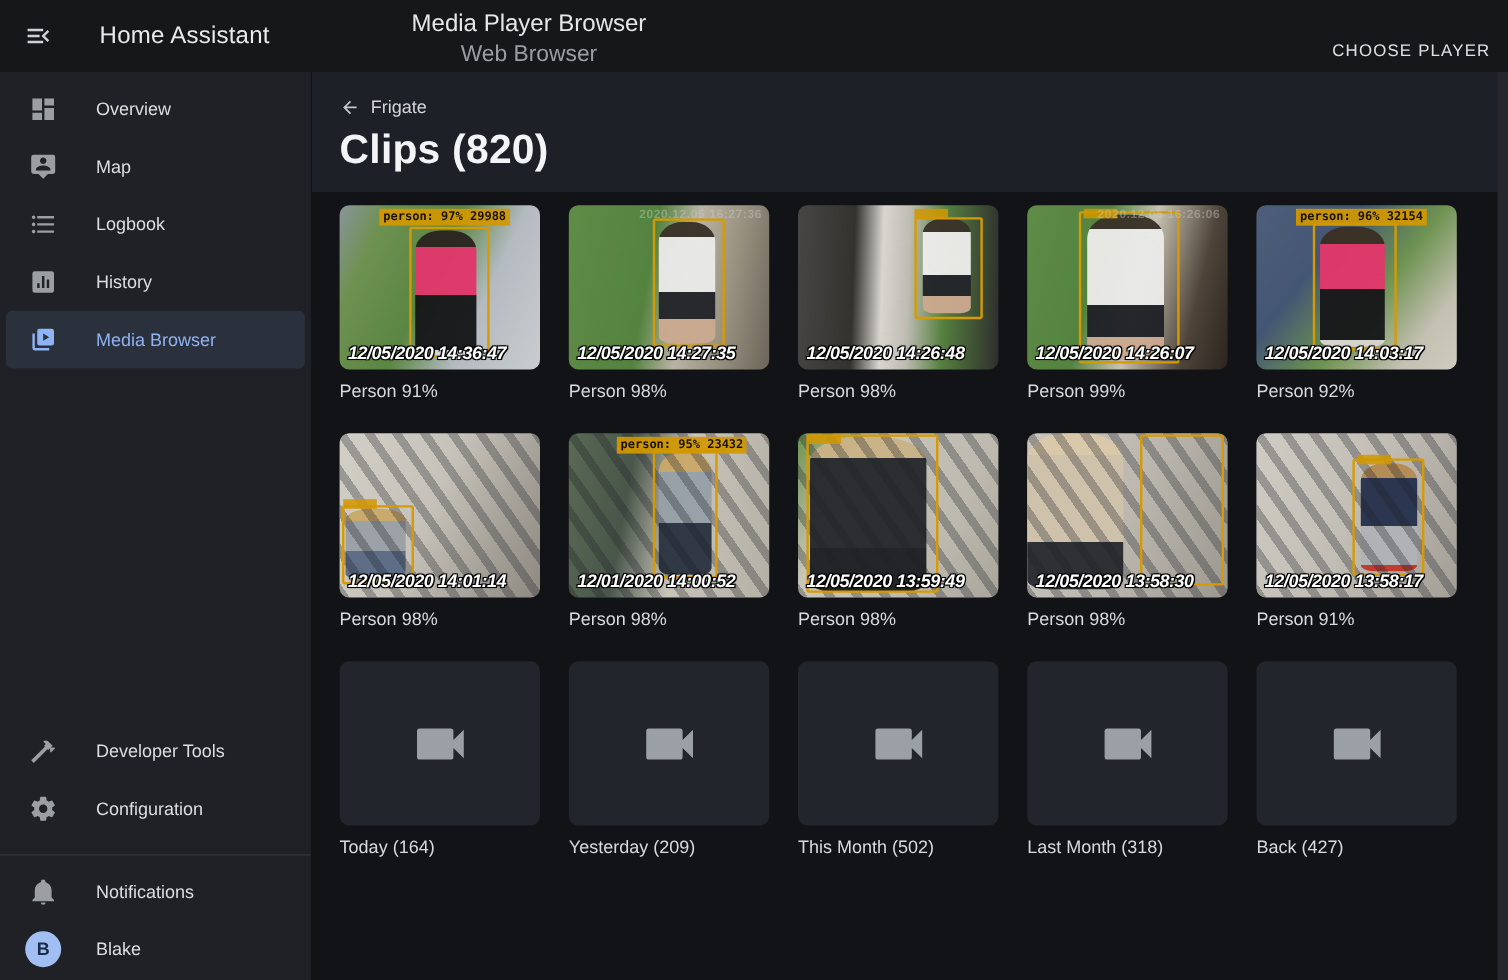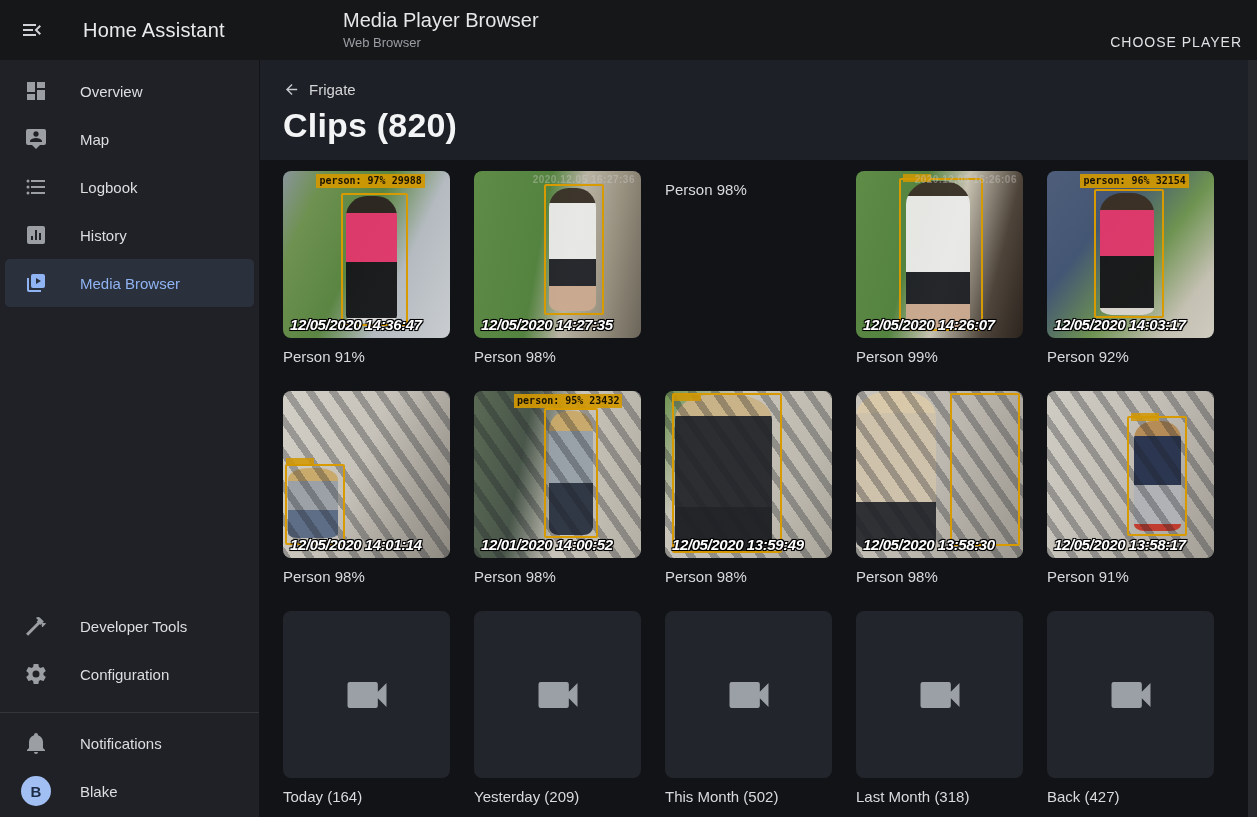--- a/index.html
+++ b/index.html
@@ -10,21 +10,21 @@
 
   
   .topbar { height:60px; flex:0 0 60px; background:#161719; position:relative;
             display:flex; align-items:center; color:#e8e9ea; }
   .menu-btn { width:40px; height:40px; margin-left:12px; display:flex; align-items:center;
               justify-content:center; cursor:pointer; border-radius:50%; }
   .menu-btn svg { fill:#ced2d6; }
   .app-title { font-size:20px; font-weight:400; color:#e9eaeb; margin-left:31px; letter-spacing:.2px; }
   .panel-head { position:absolute; left:343px; top:9px; }
   .panel-title { font-size:20px; color:#e6e7e8; font-weight:400; }
-  .panel-sub { font-size:13px; color:#9a9ea3; margin-top:3px; }
+  .panel-sub { font-size:19px; color:#9a9ea3; margin-top:3px;text-align:center; }
   .choose-player { position:absolute; right:15px; top:12px; height:60px; display:flex; align-items:center;
                    font-size:14px; font-weight:500; letter-spacing:1px; color:#dfe1e4; cursor:pointer; }
 
   
   .body { flex:1; display:flex; min-height:0; }
 
   
   .sidebar { width:260px; flex:0 0 260px; background:#1f2126; border-right:1px solid #121417;
              display:flex; flex-direction:column; padding-top:7px; }
   .nav-item { height:48px; display:flex; align-items:center; padding-left:19px; cursor:pointer;
@@ -49,21 +49,21 @@
   .breadcrumb { display:flex; align-items:center; gap:9px; cursor:pointer; width:max-content; }
   .breadcrumb svg { fill:#c7cacd; }
   .breadcrumb span { font-size:15px; color:#d4d6d8; }
   .page-title { margin-top:7px; font-size:34px; line-height:40px; font-weight:700; color:#f3f4f5; letter-spacing:.2px; }
 
   .content-scroll { flex:1; background:#111316; padding:11px 0 0 23px; overflow:hidden; position:relative; }
   .vscrollbar { position:absolute; top:0; right:0; width:9px; height:100%; background:#26282d; }
 
   .media-grid { display:grid; grid-template-columns:repeat(5,167px); column-gap:24px; row-gap:24px; }
   .cell { width:167px; cursor:pointer; }
-  .thumb { width:167px; height:167px; border-radius:8px; position:relative; overflow:hidden; background:#2a2d33; }
+  .thumb { width:167px; height:137px; border-radius:8px; position:relative; overflow:hidden; background:#2a2d33; }
   .thumb.folder { background:#22252b; display:flex; align-items:center; justify-content:center; }
   .thumb.folder svg { fill:#9aa0a6; }
   .caption { margin-top:9px; font-size:15px; color:#d9dadc; line-height:20px; white-space:nowrap; }
 
   .subject { position:absolute; border-radius:42% 42% 22% 22% / 16% 16% 6% 6%; opacity:.97; }
   .stripesov { position:absolute; inset:0;
       background:repeating-linear-gradient(55deg, rgba(30,32,38,.30) 0 7px, rgba(0,0,0,0) 7px 19px); }
   .bbox { position:absolute; border:2px solid #d79a00; border-radius:2px; }
   .chip { position:absolute; top:3px; background:rgba(210,152,0,.92); color:#191200;
           font-family:"DejaVu Sans Mono", monospace; font-size:10px; font-weight:700;
@@ -198,20 +198,26 @@
             <div class="cell">
               <div class="thumb" style="background: linear-gradient(100deg, rgb(95, 140, 71) 0%, rgb(84, 131, 64) 40%, rgb(185, 179, 164) 58%, rgb(151, 144, 127) 78%, rgb(107, 101, 90) 100%);">
                 <div class="subject" style="left: 45%; top: 10%; width: 28%; height: 74%; background: linear-gradient(rgb(58, 50, 40) 0%, rgb(58, 50, 40) 12%, rgb(233, 233, 231) 12%, rgb(233, 233, 231) 58%, rgb(35, 37, 42) 58%, rgb(35, 37, 42) 80%, rgb(202, 169, 143) 80%, rgb(202, 169, 143) 100%);"></div>
                 <div class="bbox" style="left: 42%; top: 8%; width: 36%; height: 78%;"></div>
                 <div class="topstamp">2020.12.05 16:27:36</div>
                 <div class="stamp">12/05/2020 14:27:35</div>
               </div>
               <div class="caption">Person 98%</div>
             </div>
             <div class="cell">
+              <div class="thumb" style="background: linear-gradient(92deg, rgb(71, 70, 68) 0%, rgb(51, 50, 47) 28%, rgb(216, 214, 207) 42%, rgb(189, 187, 178) 55%, rgb(86, 128, 64) 72%, rgb(46, 46, 44) 100%);">
+                <div class="subject" style="left: 62%; top: 8%; width: 24%; height: 58%; background: linear-gradient(rgb(58, 50, 40) 0%, rgb(58, 50, 40) 14%, rgb(236, 236, 234) 14%, rgb(236, 236, 234) 60%, rgb(35, 37, 42) 60%, rgb(35, 37, 42) 82%, rgb(202, 169, 143) 82%, rgb(202, 169, 143) 100%);"></div>
+                <div class="bbox" style="left: 58%; top: 7%; width: 34%; height: 62%;"></div>
+                <div class="minichip" style="left: 58%; top: 2%;"></div>
+                <div class="stamp">12/05/2020 14:26:48</div>
+              </div>
               <div class="caption">Person 98%</div>
             </div>
             <div class="cell">
               <div class="thumb" style="background: linear-gradient(104deg, rgb(95, 140, 71) 0%, rgb(84, 131, 64) 35%, rgb(199, 194, 178) 55%, rgb(78, 68, 58) 80%, rgb(44, 36, 30) 100%);">
                 <div class="subject" style="left: 30%; top: 6%; width: 38%; height: 88%; background: linear-gradient(rgb(58, 50, 40) 0%, rgb(58, 50, 40) 10%, rgb(234, 234, 232) 10%, rgb(234, 234, 232) 62%, rgb(32, 34, 38) 62%, rgb(32, 34, 38) 84%, rgb(202, 169, 143) 84%, rgb(202, 169, 143) 100%);"></div>
                 <div class="bbox" style="left: 26%; top: 4%; width: 50%; height: 92%;"></div>
                 <div class="minichip" style="left: 28%; top: 2%;"></div>
                 <div class="topstamp">2020.12.05 16:26:06</div>
                 <div class="stamp">12/05/2020 14:26:07</div>
               </div>

